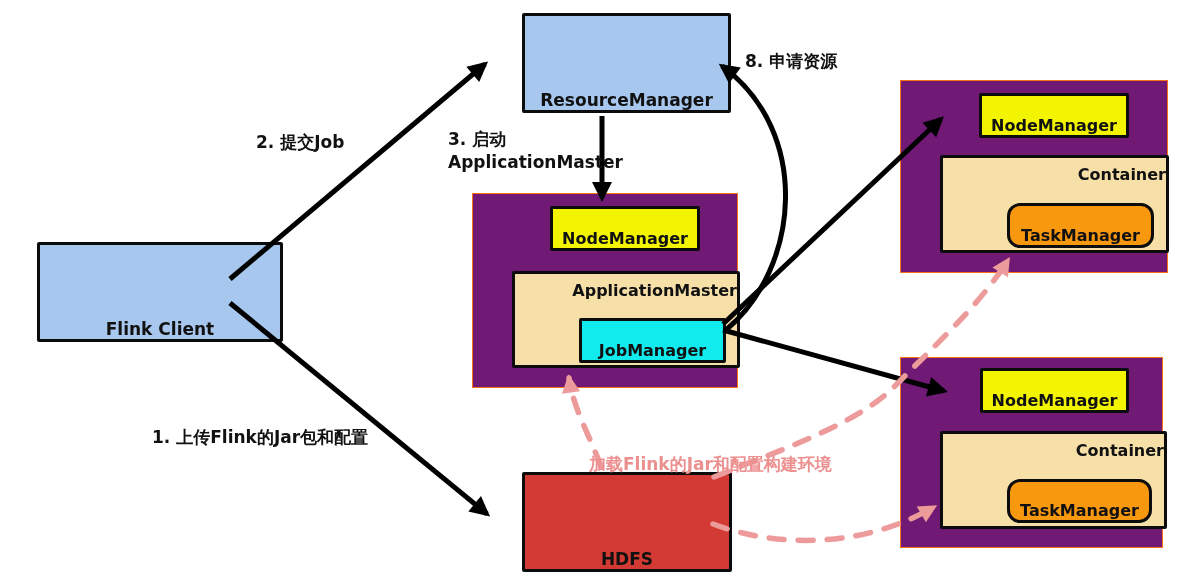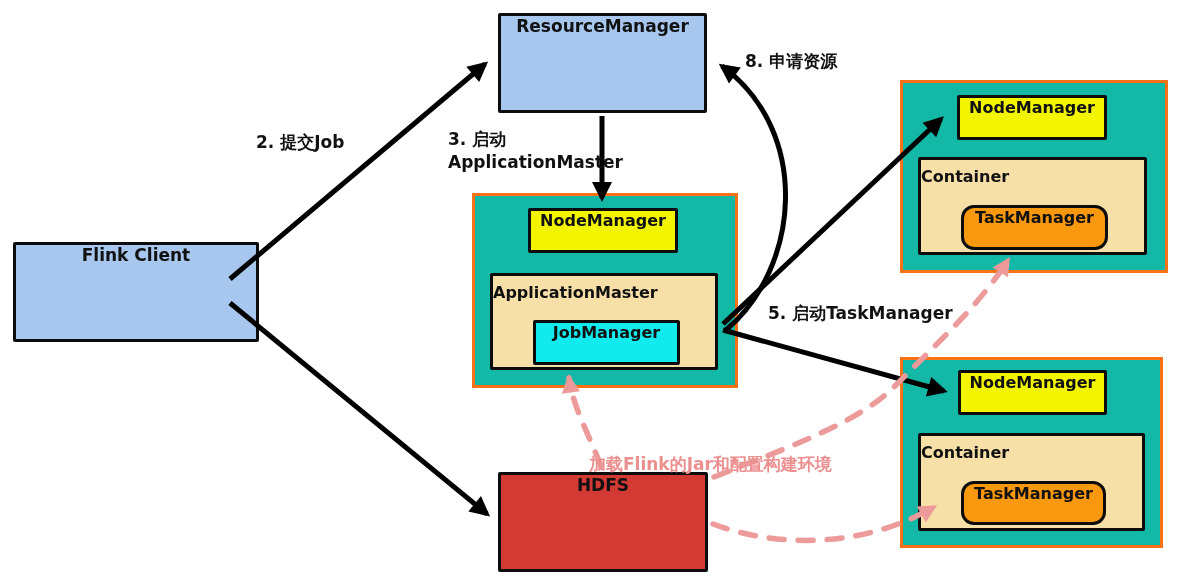--- a/index.html
+++ b/index.html
@@ -2,24 +2,24 @@
 <html><head>
 <meta charset="utf-8">
 <style>
   html,body{margin:0;padding:0;background:#fff;}
   .canvas{
     position:relative;width:1178px;height:587px;background:#ffffff;overflow:hidden;
     font-family:"DejaVu Sans","Liberation Sans",sans-serif;
   }
   .box{
     position:absolute;border:3px solid #0c0c0c;border-radius:2px;
-    display:flex;align-items:flex-start;justify-content:center;
-    font-weight:bold;color:#111;box-sizing:border-box;
+    display:flex;align-items:flex-end;justify-content:center;
+    font-weight:bold;color:#111;box-sizing:border-box;margin-left:24px;
   }
-  .group{position:absolute;border:3px solid #f97316;background:#14b8a6;box-sizing:border-box;}
+  .group{position:absolute;border:1px solid #f97316;background:#701a75;box-sizing:border-box;}
   .blue{background:#a7c7ef;}
   .yellow{background:#f3f500;}
   .tan{background:#f7dfa8;}
   .cyan{background:#12ebee;}
   .orange{background:#f8980e;border-radius:13px;}
   .red{background:#d23a33;}
   .titled{justify-content:flex-start;flex-direction:column;}
   .titled .box-title{margin-top:7px;}
   .lbl{
     position:absolute;font-weight:bold;color:#111;font-size:17px;
@@ -111,16 +111,16 @@
 
     <path d="M 713 524 C 780 549 865 547 934 507" fill="none" stroke="#ec9a9a" stroke-width="5.5" stroke-dasharray="15 14" stroke-linecap="round" marker-end="url(#ap)"></path>
   </svg>
 
   <div class="lbl" style="left:256px;top:131px;">2. 提交Job</div>
   <div class="lbl" style="left:448px;top:128px;">
     <div>3. 启动</div>
     <div>ApplicationMaster</div>
   </div>
   <div class="lbl" style="left:745px;top:50px;">8. 申请资源</div>
-  <div class="lbl" style="left:768px;top:302px;">5. 启动TaskManager</div>
+  <div class="lbl" style="left:152px;top:426px;">1. 上传Flink的Jar包和配置</div>
   <div class="lbl pink" style="left:589px;top:413px;">加载Flink的Jar和配置构建环境</div>
 
 </div>
 
 </body></html>

